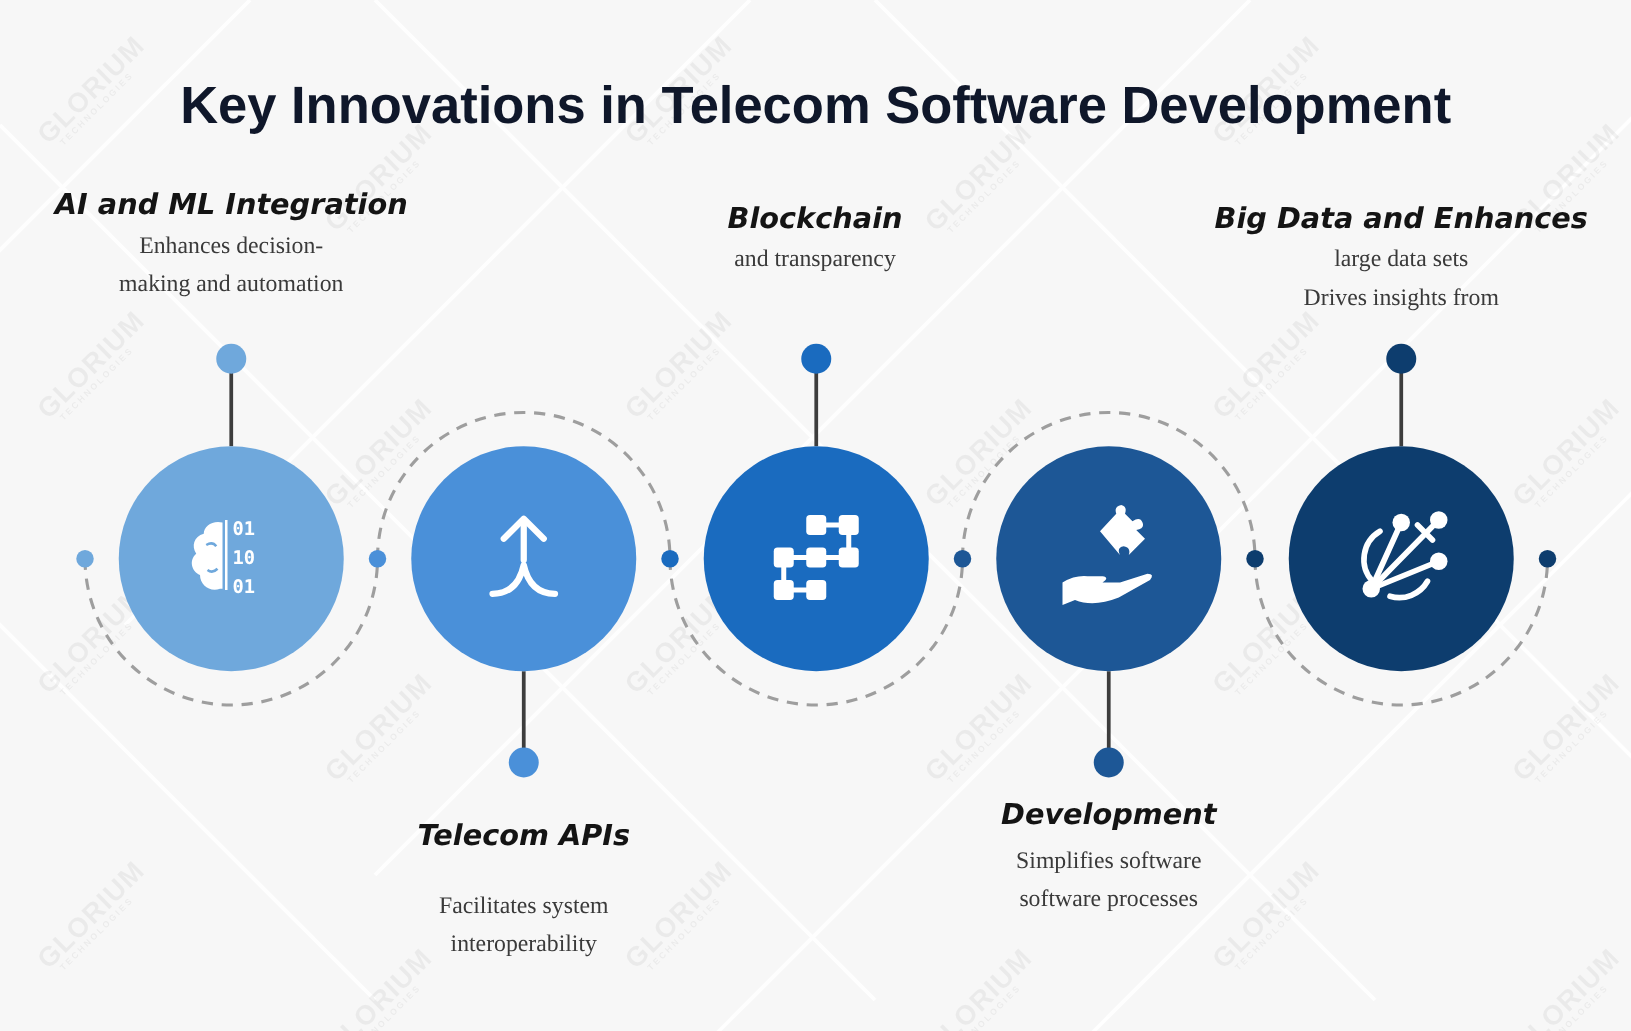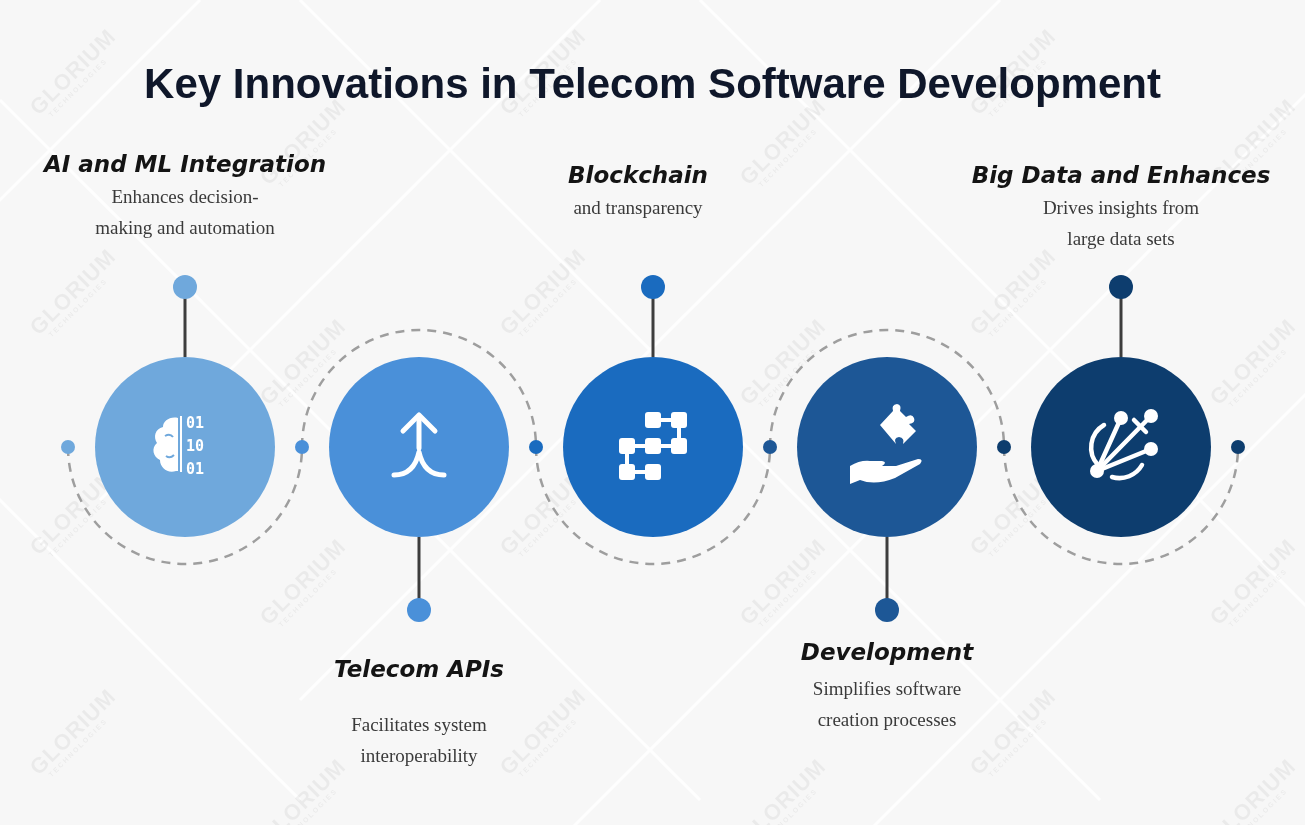--- a/index.html
+++ b/index.html
@@ -141,34 +141,34 @@
     <circle cx="1151" cy="449" r="7"></circle>
   </g>
 </svg>
 
 <div class="label" style="left:20px;top:147px;width:330px;">
   <div class="heading">AI and ML Integration</div>
   <div class="desc">Enhances decision-</div>
   <div class="desc">making and automation</div>
 </div>
 
-<div class="label" style="left:488px;top:158px;width:300px;">
+<div class="label" style="left:502px;top:158px;width:300px;">
   <div class="heading">Blockchain</div>
   <div class="desc">and transparency</div>
 </div>
 
 <div class="label" style="left:951px;top:158px;width:340px;">
   <div class="heading">Big Data and Enhances</div>
+  <div class="desc">large data sets</div>
   <div class="desc">Drives insights from</div>
-  <div class="desc">large data sets</div>
 </div>
 
 <div class="label" style="left:269px;top:652px;width:300px;text-align:center;">
   <div class="heading">Telecom APIs</div>
   <div class="desc" style="margin-top:23px;">Facilitates system</div>
   <div class="desc">interoperability</div>
 </div>
 
 <div class="label" style="left:717px;top:635px;width:340px;">
   <div class="heading">Development</div>
   <div class="desc" style="margin-top:4px;">Simplifies software</div>
-  <div class="desc">creation processes</div>
+  <div class="desc">software processes</div>
 </div>
 
 </body></html>

